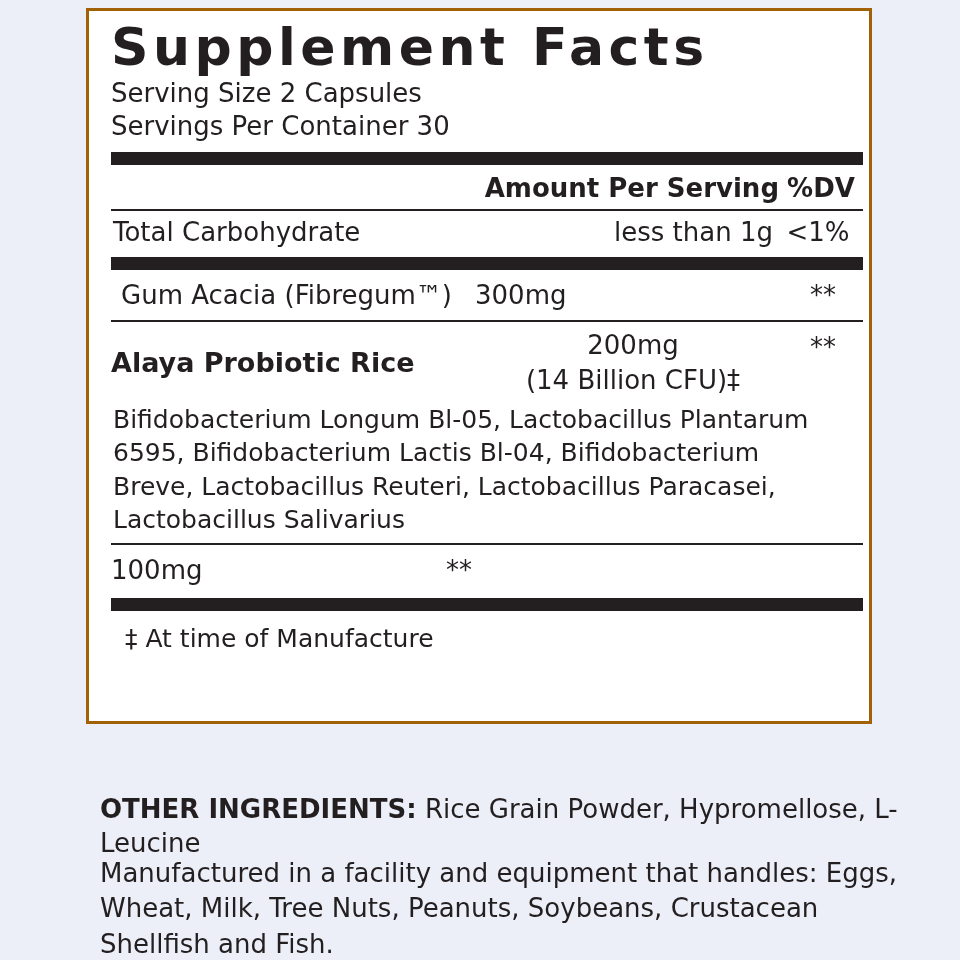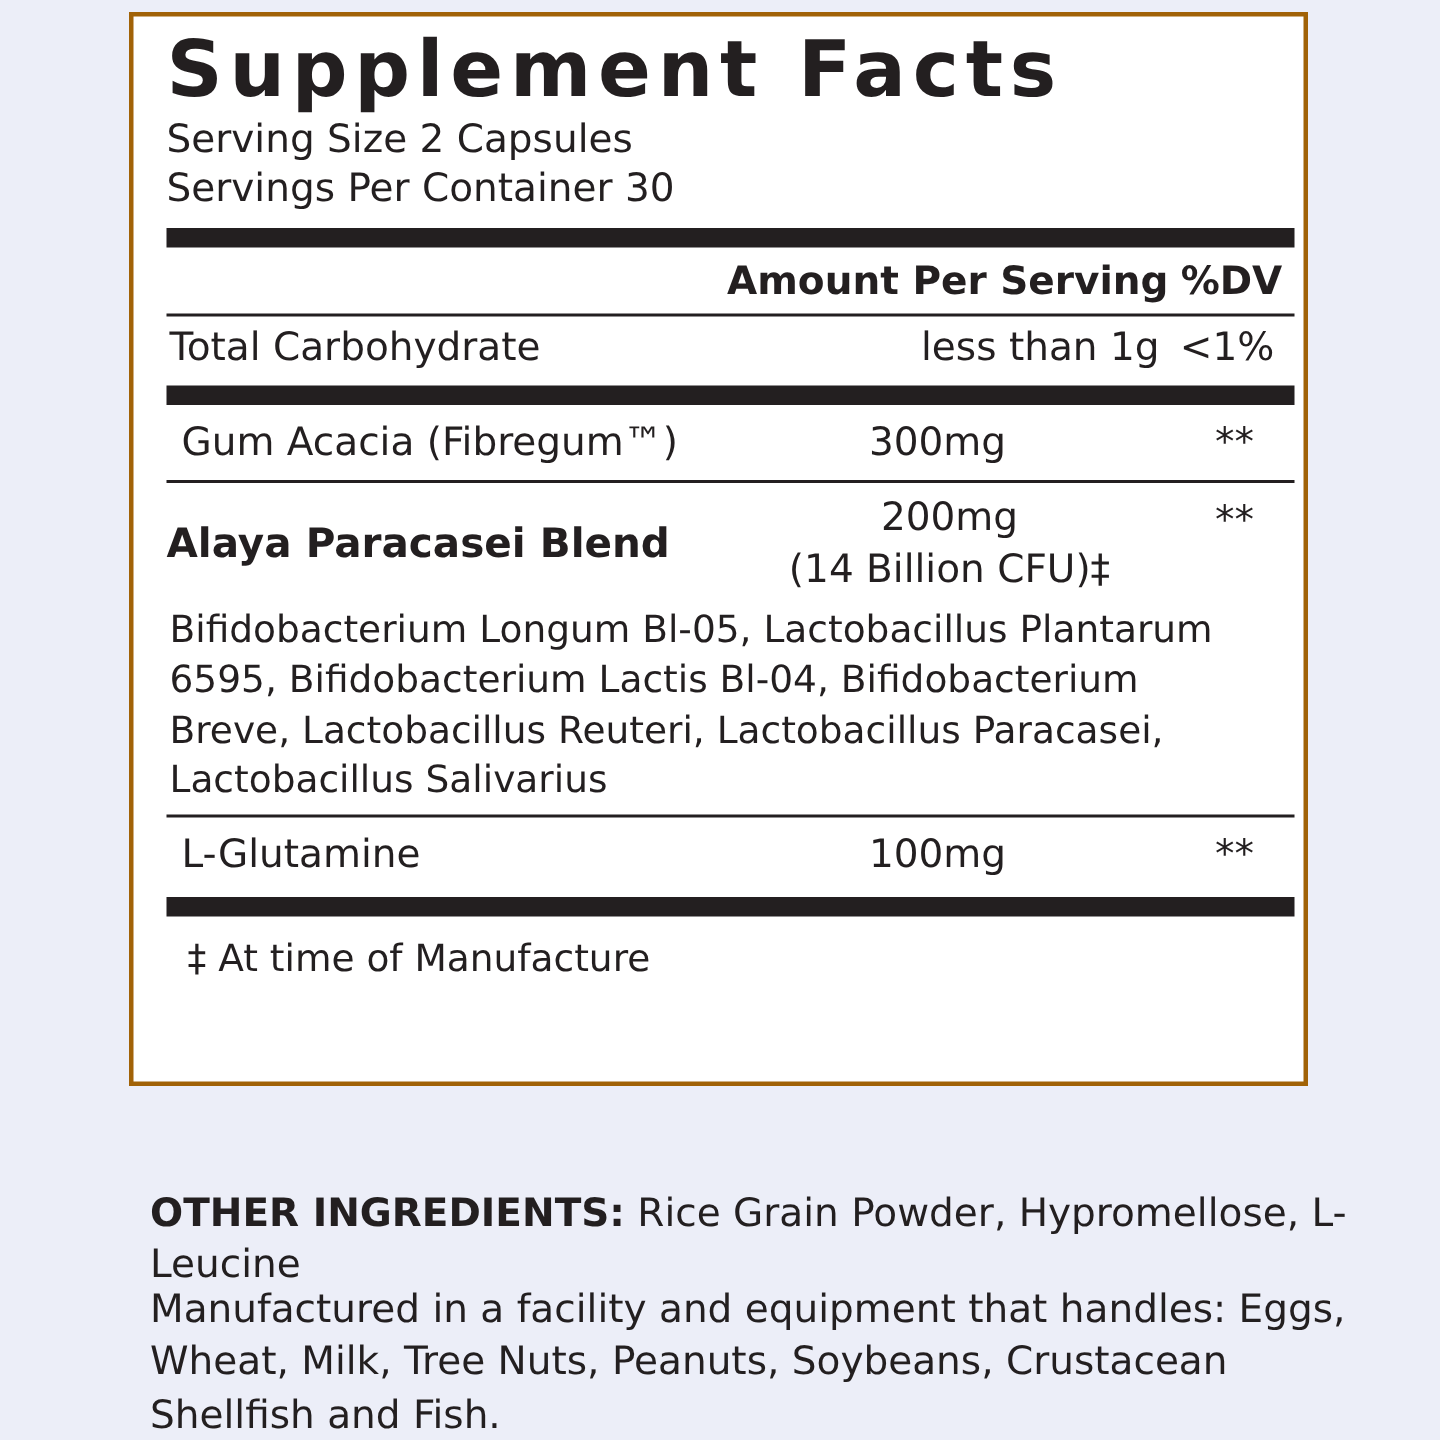--- a/index.html
+++ b/index.html
@@ -116,21 +116,21 @@
     flex: 0 0 90px;
   }
   .ing-row {
     padding: 10px 0 10px 0;
   }
   .ing-row .c-name {
     padding-left: 10px;
   }
   .ing-row .c-amt {
     flex: 0 0 300px;
-    text-align: center;
+    text-align: left;
     padding-right: 8px;
   }
   .ing-row .c-dv {
     flex: 0 0 80px;
     text-align: center;
   }
   .blend-row {
     display: flex;
     align-items: center;
     width: 752px;
@@ -223,34 +223,33 @@
 
       <div class="row ing-row">
         <span class="c-name">Gum Acacia (Fibregum™)</span>
         <span class="c-amt">300mg</span>
         <span class="c-dv">**</span>
       </div>
 
       <div class="rule-thin"></div>
 
       <div class="blend-row">
-        <span class="b-name">Alaya Paracasei Blend</span>
+        <span class="b-name">Alaya Probiotic Rice</span>
         <span class="b-amt">
           <span>200mg</span><br>
           <span>(14 Billion CFU)‡</span>
         </span>
         <span class="b-dv">**</span>
       </div>
 
       <div class="strains">Bifidobacterium Longum Bl-05, Lactobacillus Plantarum 6595, Bifidobacterium Lactis Bl-04, Bifidobacterium Breve, Lactobacillus Reuteri, Lactobacillus Paracasei, Lactobacillus Salivarius</div>
 
       <div class="rule-thin"></div>
 
       <div class="row ing-row">
-        <span class="c-name">L-Glutamine</span>
         <span class="c-amt">100mg</span>
         <span class="c-dv">**</span>
       </div>
 
       <div class="rule-thick-bottom"></div>
 
       <div class="footnotes">
         <div class="fn2">‡ At time of Manufacture</div>
       </div>
 

